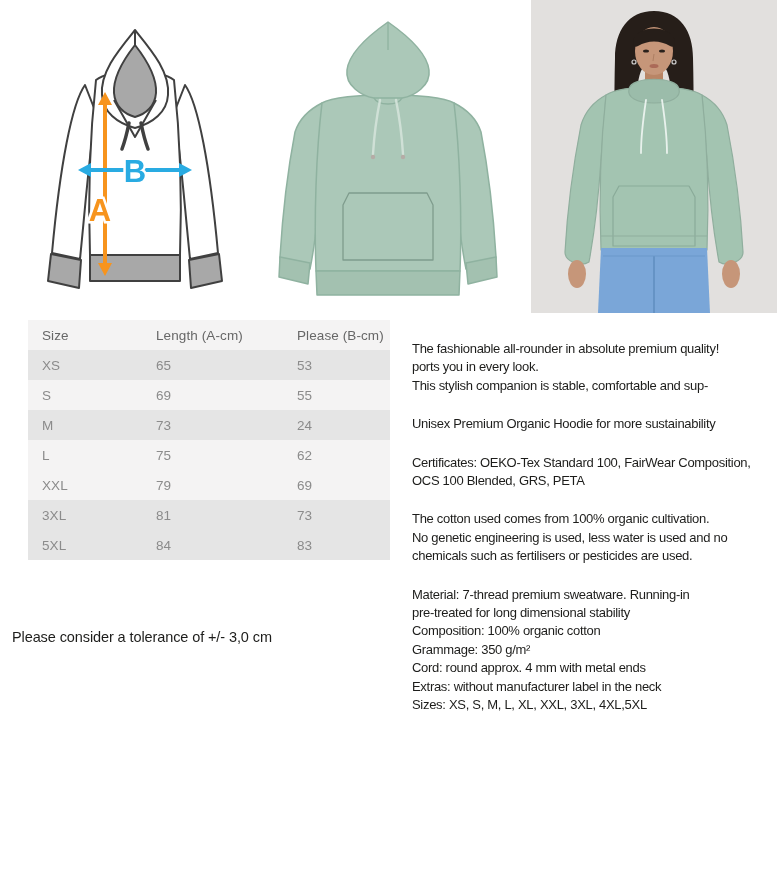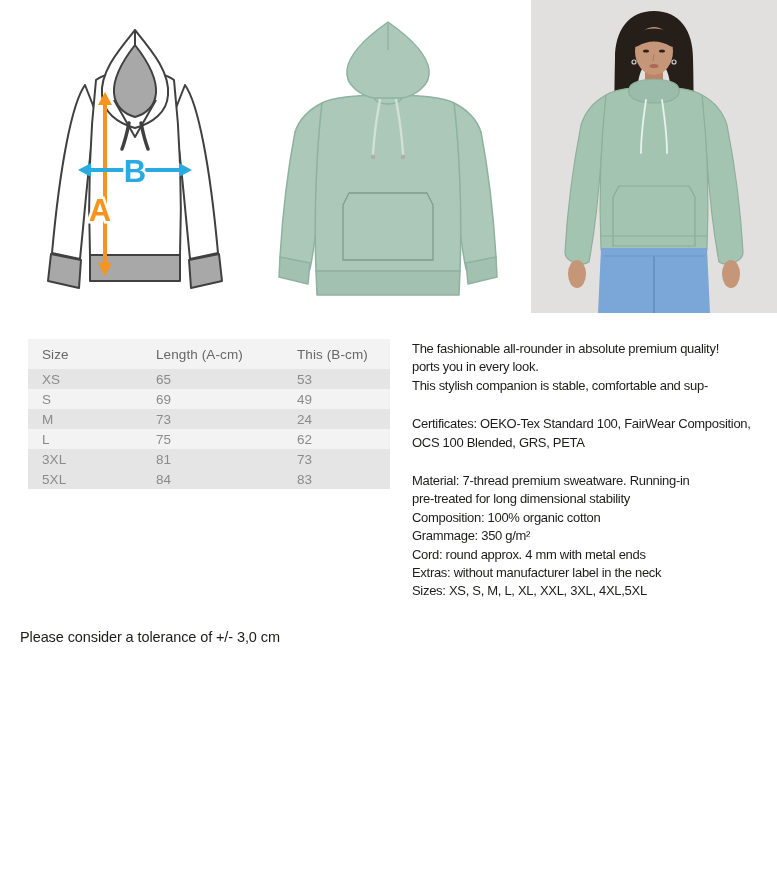--- a/index.html
+++ b/index.html
@@ -8,33 +8,33 @@
   .page { position:relative; width:777px; height:873px; background:#ffffff; overflow:hidden; }
 
   
   .img-panel { position:absolute; }
   .diagram-panel   { left:40px;  top:25px;  width:190px; height:270px; }
   .product-panel   { left:270px; top:8px;   width:236px; height:300px; }
   .model-panel     { left:531px; top:0;     width:246px; height:313px; }
   .img-panel svg { display:block; width:100%; height:100%; }
 
   
-  .size-table-wrap { position:absolute; left:28px; top:339px; width:362px; }
+  .size-table-wrap { position:absolute; left:28px; top:320px; width:362px; }
   table.size-table { width:362px; border-collapse:collapse; table-layout:fixed; }
   table.size-table th, table.size-table td {
     text-align:left; font-weight:normal; padding-left:14px;
     font-size:13.5px; letter-spacing:0.1px;
   }
   table.size-table th { height:30px; color:#676767; background:#f4f3f3; }
-  table.size-table td { height:20px; color:#8b8b8b; }
+  table.size-table td { height:30px; color:#8b8b8b; }
   table.size-table tr.dark  td { background:#e5e5e5; }
   table.size-table tr.light td { background:#f4f3f3; }
 
   .tolerance-note {
-    position:absolute; left:20px; top:629px; font-size:14.5px; color:#1d1d1b;
+    position:absolute; left:12px; top:629px; font-size:14.5px; color:#1d1d1b;
     letter-spacing:-0.1px;
   }
 
   
   .description { position:absolute; left:412px; top:340px; width:345px; color:#1d1d1b; }
   .description .para { margin:0 0 20px 0; }
   .description .line {
     font-size:13px; line-height:18.4px; white-space:nowrap; letter-spacing:-0.3px;
   }
 </style>
@@ -136,44 +136,49 @@
     <table class="size-table">
       <colgroup>
           <col style="width:114px">
           <col style="width:141px">
           <col style="width:107px">
         </colgroup>
       <thead>
         <tr>
           <th>Size</th>
           <th>Length (A-cm)</th>
-          <th>This (B-cm)</th>
+          <th>Please (B-cm)</th>
         </tr>
       </thead>
       <tbody>
         <tr class="dark">
           <td>XS</td>
           <td>65</td>
           <td>53</td>
         </tr>
         <tr class="light">
           <td>S</td>
           <td>69</td>
-          <td>49</td>
+          <td>55</td>
         </tr>
         <tr class="dark">
           <td>M</td>
           <td>73</td>
           <td>24</td>
         </tr>
         <tr class="light">
           <td>L</td>
           <td>75</td>
           <td>62</td>
         </tr>
+        <tr class="light">
+          <td>XXL</td>
+          <td>79</td>
+          <td>69</td>
+        </tr>
         <tr class="dark">
           <td>3XL</td>
           <td>81</td>
           <td>73</td>
         </tr>
         <tr class="dark">
           <td>5XL</td>
           <td>84</td>
           <td>83</td>
         </tr>
@@ -183,22 +188,30 @@
 
   <div class="tolerance-note">Please consider a tolerance of +/- 3,0 cm</div>
 
   <div class="description">
     <div class="para">
       <div class="line">The fashionable all-rounder in absolute premium quality!</div>
       <div class="line">ports you in every look.</div>
       <div class="line">This stylish companion is stable, comfortable and sup-</div>
     </div>
     <div class="para">
+      <div class="line">Unisex Premium Organic Hoodie for more sustainability</div>
+    </div>
+    <div class="para">
       <div class="line">Certificates: OEKO-Tex Standard 100, FairWear Composition,</div>
       <div class="line">OCS 100 Blended, GRS, PETA</div>
+    </div>
+    <div class="para">
+      <div class="line">The cotton used comes from 100% organic cultivation.</div>
+      <div class="line">No genetic engineering is used, less water is used and no</div>
+      <div class="line">chemicals such as fertilisers or pesticides are used.</div>
     </div>
     <div class="para">
       <div class="line">Material: 7-thread premium sweatware. Running-in</div>
       <div class="line">pre-treated for long dimensional stability</div>
       <div class="line">Composition: 100% organic cotton</div>
       <div class="line">Grammage: 350 g/m²</div>
       <div class="line">Cord: round approx. 4 mm with metal ends</div>
       <div class="line">Extras: without manufacturer label in the neck</div>
       <div class="line">Sizes: XS, S, M, L, XL, XXL, 3XL, 4XL,5XL</div>
     </div>

